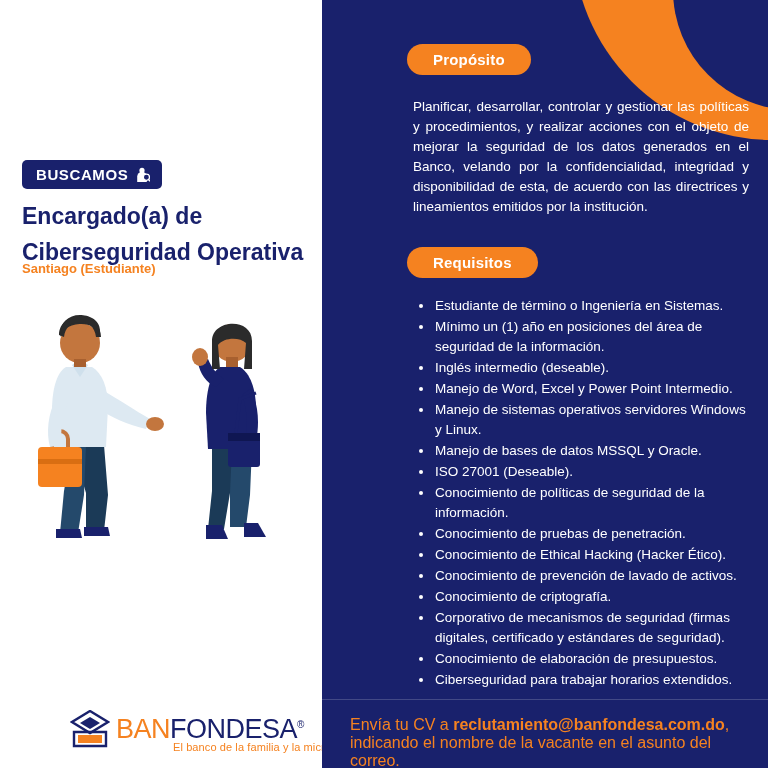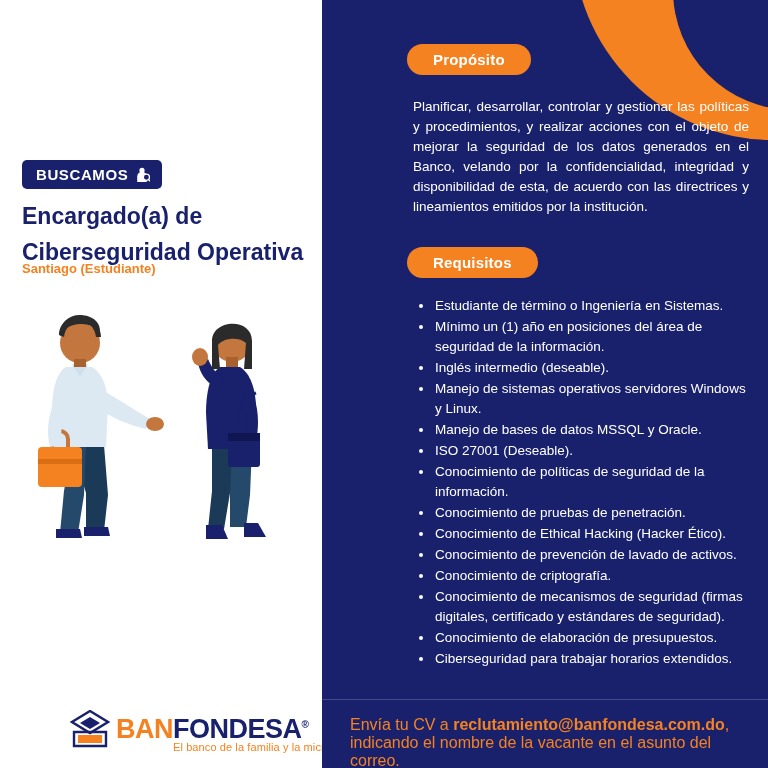--- a/index.html
+++ b/index.html
@@ -118,21 +118,21 @@
   
   .illus{position:absolute;left:0;top:295px;width:322px;height:260px;}
 
   
   .logo{
     position:absolute;left:70px;top:710px;width:215px;height:44px;
   }
   .logo .mark{position:absolute;left:0;top:0;width:40px;height:38px;}
   .logo .wordmark{
     position:absolute;left:46px;top:4px;
-    font-size:27px;font-weight:bold;letter-spacing:-.5px;
+    font-size:27px;font-weight:normal;letter-spacing:-.5px;
     white-space:nowrap;
   }
   .logo .ban{color:#f58220;}
   .logo .fondesa{color:#19216c;}
   .logo .reg{font-size:10px;vertical-align:super;color:#19216c;}
   .logo .tag{
     position:absolute;left:103px;top:31px;
     font-size:11px;color:#f58220;letter-spacing:.1px;white-space:nowrap;
   }
 </style>
@@ -240,29 +240,30 @@
       <div class="purpose-text">Planificar, desarrollar, controlar y gestionar las políticas y procedimientos, y realizar acciones con el objeto de mejorar la seguridad de los datos generados en el Banco, velando por la confidencialidad, integridad y disponibilidad de esta, de acuerdo con las directrices y lineamientos emitidos por la institución.</div>
 
       <div class="pill-wrap req">
         <span class="pill">Requisitos</span>
       </div>
 
       <ul class="req-list">
           <li>Estudiante de término o Ingeniería en Sistemas.</li>
           <li>Mínimo un (1) año en posiciones del área de seguridad de la información.</li>
           <li>Inglés intermedio (deseable).</li>
+          <li>Manejo de Word, Excel y Power Point Intermedio.</li>
           <li>Manejo de sistemas operativos servidores Windows y Linux.</li>
           <li>Manejo de bases de datos MSSQL y Oracle.</li>
           <li>ISO 27001 (Deseable).</li>
           <li>Conocimiento de políticas de seguridad de la información.</li>
           <li>Conocimiento de pruebas de penetración.</li>
           <li>Conocimiento de Ethical Hacking (Hacker Ético).</li>
           <li>Conocimiento de prevención de lavado de activos.</li>
           <li>Conocimiento de criptografía.</li>
-          <li>Conocimiento de mecanismos de seguridad (firmas digitales, certificado y estándares de seguridad).</li>
+          <li>Corporativo de mecanismos de seguridad (firmas digitales, certificado y estándares de seguridad).</li>
           <li>Conocimiento de elaboración de presupuestos.</li>
           <li>Ciberseguridad para trabajar horarios extendidos.</li>
         </ul>
     </div>
 
     <div class="footer-bar">
       <div class="footer-text">
         <span>Envía tu CV a </span><span class="mail">reclutamiento@banfondesa.com.do</span><span>, indicando el nombre de la vacante en el asunto del correo.</span>
       </div>
     </div>

